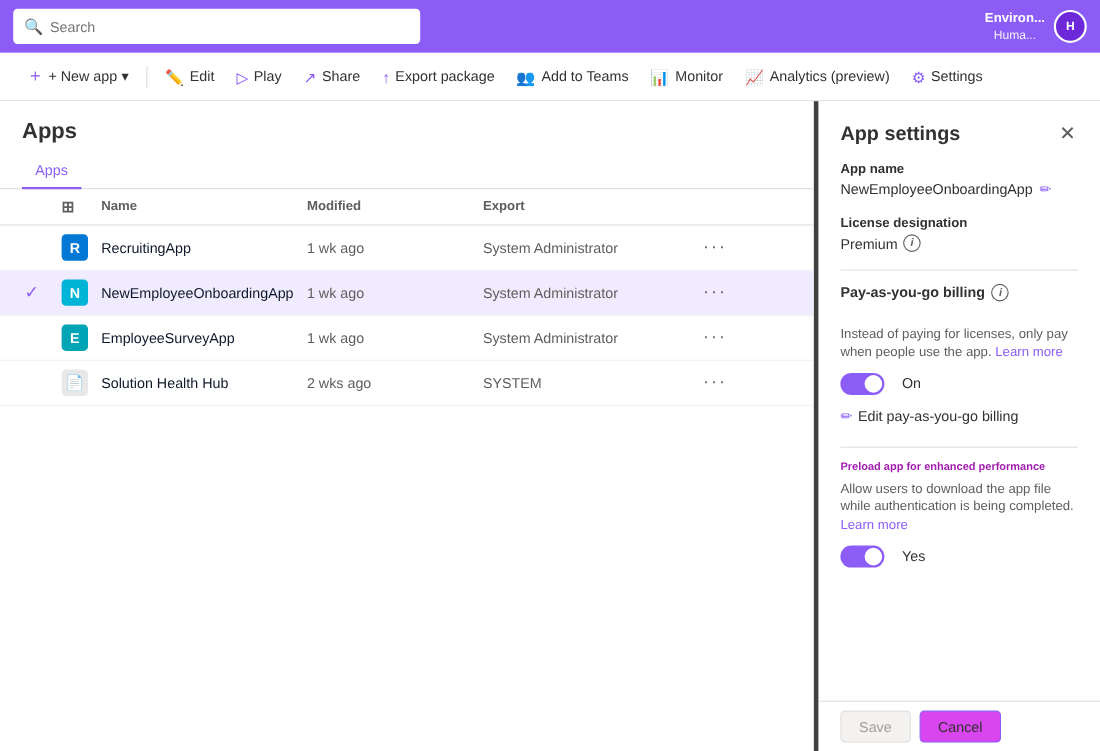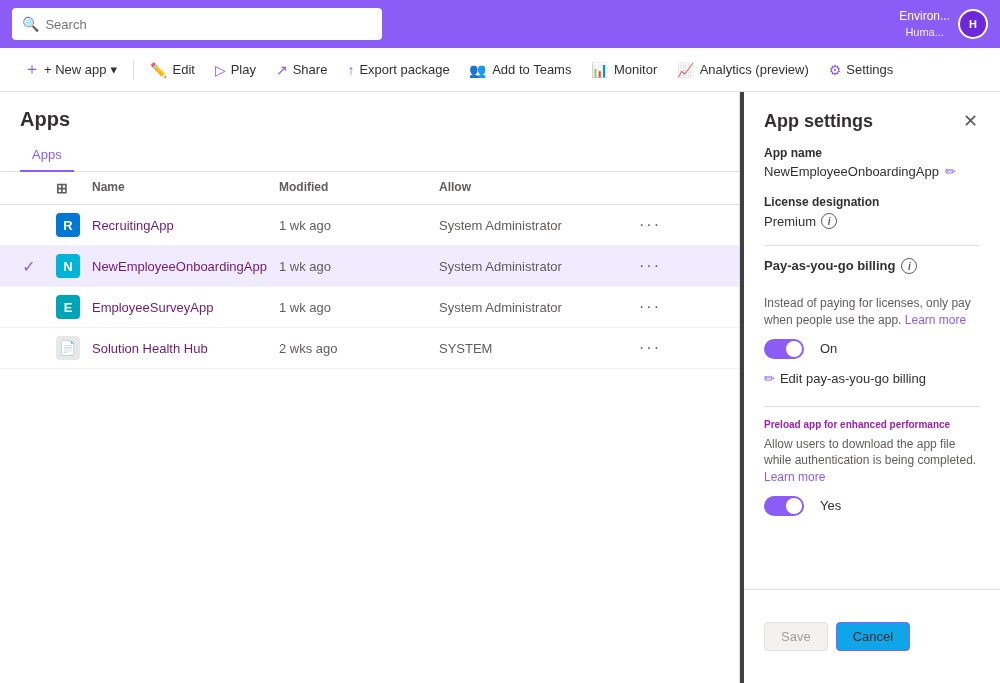--- a/index.html
+++ b/index.html
@@ -34,21 +34,21 @@
     .search-icon { color: #666; font-size: 14px; }
     .topbar-right {
       margin-left: auto;
       display: flex;
       align-items: center;
       gap: 8px;
       color: white;
       font-size: 12px;
     }
     .env-info { text-align: right; line-height: 1.3; }
-    .env-name { font-weight: 400; font-size: 12px; }
+    .env-name { font-weight: 700; font-size: 12px; }
     .env-user { font-size: 11px; opacity: 0.9; text-align: center; }
     .avatar-circle {
       width: 30px; height: 30px;
       background: #6d28d9;
       border-radius: 50%;
       border: 2px solid white;
       display: flex; align-items: center; justify-content: center;
       font-size: 11px; color: white; font-weight: 600;
     }
 
@@ -148,21 +148,21 @@
       width: 24px; height: 24px;
       border-radius: 4px;
       display: flex; align-items: center; justify-content: center;
       font-size: 13px; color: white; font-weight: 600;
     }
     .icon-blue { background: #0078d4; }
     .icon-teal { background: #00b4d8; }
     .row-check { width: 18px; height: 18px; display: flex; align-items: center; justify-content: center; }
     .selected-check { color: #8b5cf6; font-size: 16px; }
     .more-btn { color: #605e5c; font-size: 16px; letter-spacing: 2px; cursor: pointer; }
-    .col-name { font-size: 13px; color: #701a75; }
+    .col-name { font-size: 13px; color: #0f172a; }
     .col-modified { font-size: 13px; color: #605e5c; }
     .col-owner { font-size: 13px; color: #605e5c; }
 
     
     .right-panel {
       width: 260px;
       background: white;
       border-left: 4px solid #404040;
       display: flex;
       flex-direction: column;
@@ -260,35 +260,35 @@
       padding: 4px 0;
     }
     .edit-billing-btn .edit-icon { color: #8b5cf6; }
     .preload-title { font-size: 10px; font-weight: 700; color: #a21caf; margin-bottom: 6px; }
     .preload-desc { font-size: 12px; color: #605e5c; line-height: 1.4; margin-bottom: 10px; }
 
     
     .settings-footer {
       display: flex;
       gap: 8px;
-      padding: 32px 20px;
+      padding: 8px 20px;
       border-top: 1px solid #e1dfdd;
     }
     .btn-save {
       padding: 6px 16px;
       background: #f3f2f1;
       border: 1px solid #e1dfdd;
       border-radius: 4px;
       font-size: 13px;
       color: #a19f9d;
       cursor: not-allowed;
     }
     .btn-cancel {
       padding: 6px 16px;
-      background: #0ea5e9;
+      background: #d946ef;
       border: 1px solid #8b5cf6;
       border-radius: 4px;
       font-size: 13px;
       color: #323130;
       cursor: pointer;
     }
   </style>
 </head>
 <body>
 
@@ -355,21 +355,21 @@
       <div class="tab active">Apps</div>
     </div>
     <div class="table-container">
       <div class="table-header">
         <div></div>
         <div>
           <span style="font-size:14px; color:#605e5c;">⊞</span>
         </div>
         <div>Name</div>
         <div>Modified</div>
-        <div>Allow</div>
+        <div>Export</div>
         <div></div>
       </div>
 
       <div class="table-row">
         <div class="row-check"></div>
         <div>
           <div class="app-icon icon-blue">R</div>
         </div>
         <div class="col-name">RecruitingApp</div>
         <div class="col-modified">1 wk ago</div>

